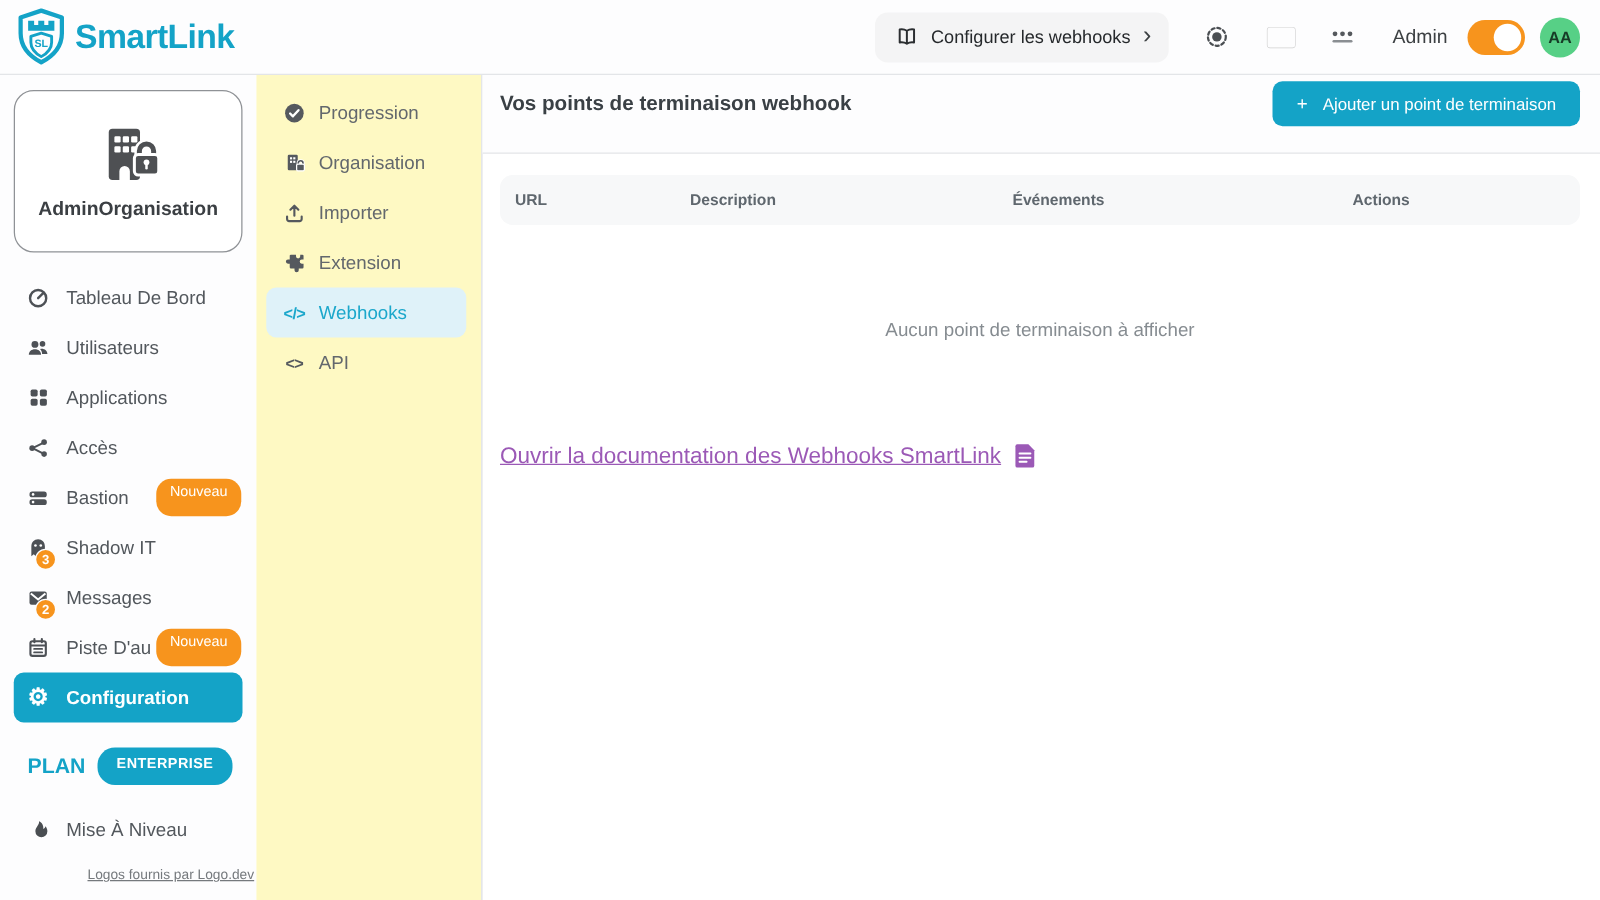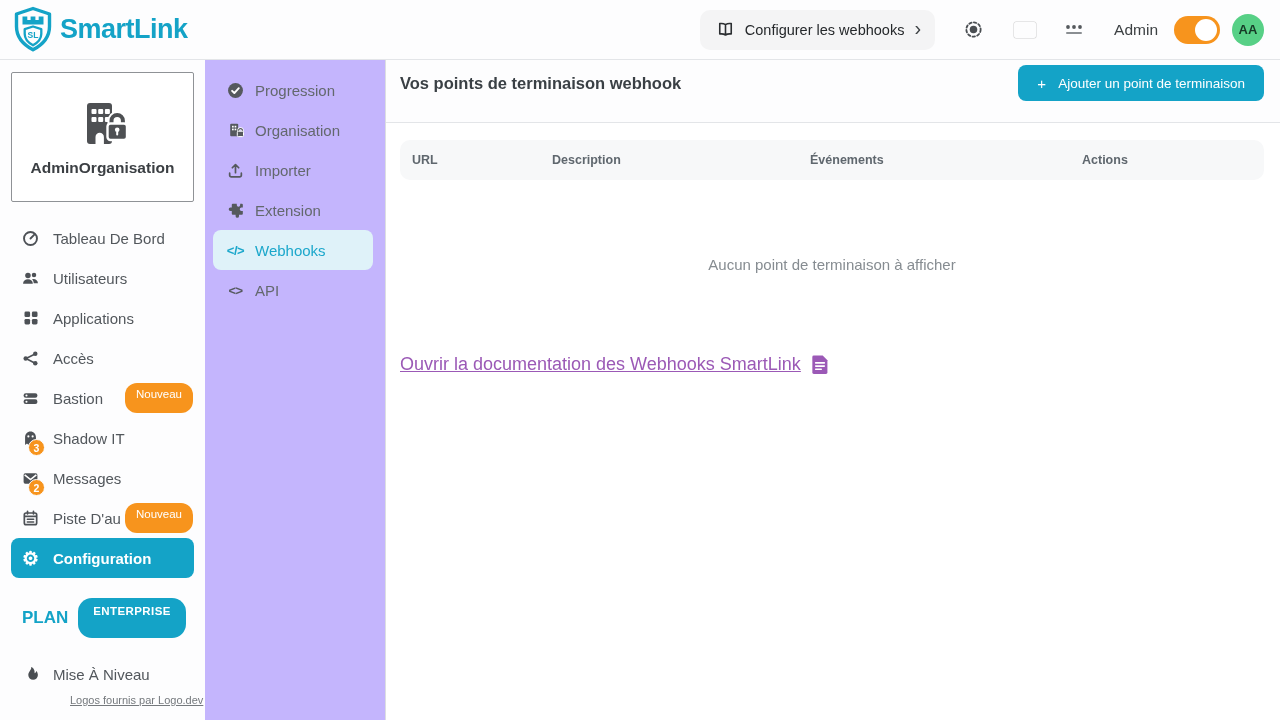--- a/index.html
+++ b/index.html
@@ -31,21 +31,21 @@
     border-radius:50%; background:#fff; }
   .avatar { margin-left:12px; width:32px; height:32px; border-radius:50%; background:#57d086;
     color:#163a26; font-size:13px; font-weight:bold; display:flex; align-items:center;
     justify-content:center; cursor:pointer; }
 
   
   .body-row { display:flex; flex:1; min-height:0; }
 
   
   .sidebar { width:205px; flex:0 0 205px; position:relative; background:#fdfdfe; padding-top:12px; }
-  .org-card { margin:0 11px; height:130px; border:1px solid #8f9296; border-radius:2px;
+  .org-card { margin:0 11px; height:130px; border:1px solid #8f9296; border-radius:16px;
     background:#fff; display:flex; flex-direction:column; align-items:center;
     justify-content:center; gap:8px; cursor:pointer; }
   .org-name { font-size:15.5px; font-weight:bold; color:#3b3f43; }
   .side-nav { margin-top:16px; }
   .side-item { position:relative; height:40px; display:flex; align-items:center;
     padding-left:22px; gap:14px; font-size:15px; color:#52575c; cursor:pointer;
     text-decoration:none; }
   .side-item .ic { width:17px; height:17px; flex:0 0 17px; display:flex; align-items:center;
     justify-content:center; color:#4d5156; }
   .side-item.active { background:#14a3c7; color:#fff; border-radius:8px; margin:0 11px;
@@ -53,27 +53,27 @@
   .side-item.active .ic { color:#fff; font-size:19px; }
   .nouveau { position:absolute; right:12px; top:50%; transform:translateY(-50%);
     background:#f7941d; color:#fff; font-size:11.5px; height:30px; line-height:23px;
     padding:0 11px; border-radius:12px; }
   .count-badge { position:absolute; left:28px; top:50%; margin-top:1px; width:17px; height:17px;
     border-radius:50%; background:#f7941d; color:#fff; font-size:10.5px; font-weight:bold;
     display:flex; align-items:center; justify-content:center; border:1.5px solid #fdfdfe; }
   .plan-row { display:flex; align-items:center; gap:10px; padding-left:22px; margin-top:20px; }
   .plan-label { color:#14a3c7; font-size:17px; font-weight:bold; }
   .plan-badge { background:#14a3c7; color:#fff; font-size:11.5px; font-weight:bold;
-    letter-spacing:0.4px; height:40px; line-height:27px; padding:0 15px; border-radius:14px; }
+    letter-spacing:0.4px; height:30px; line-height:27px; padding:0 15px; border-radius:14px; }
   .upgrade { margin-top:16px; }
   .logos-credit { position:absolute; left:22px; bottom:14px; font-size:11px; color:#75797d;
     text-decoration:underline; cursor:pointer;padding-left:48px; }
 
   
-  .subbar { width:180px; flex:0 0 180px; padding-top:10px; background:#c4b5fd; }
+  .subbar { width:180px; flex:0 0 180px; padding-top:10px; background:#fef9c3; }
   .sub-item { height:40px; display:flex; align-items:center; gap:11px; padding-left:14px;
     margin:0 12px 0 8px; font-size:15px; color:#63686d; cursor:pointer; text-decoration:none; }
   .sub-item .ic { width:17px; height:17px; flex:0 0 17px; display:flex; align-items:center;
     justify-content:center; color:#55595e; }
   .sub-item.active { background:#dff2f9; border-radius:8px; color:#1ba7cb; }
   .sub-item.active .ic { color:#1ba7cb; }
   .code-glyph { font-size:13px; font-weight:bold; letter-spacing:-0.5px; }
 
   
   .content { flex:1; border-left:1px solid #dcdee1; display:flex; flex-direction:column;

